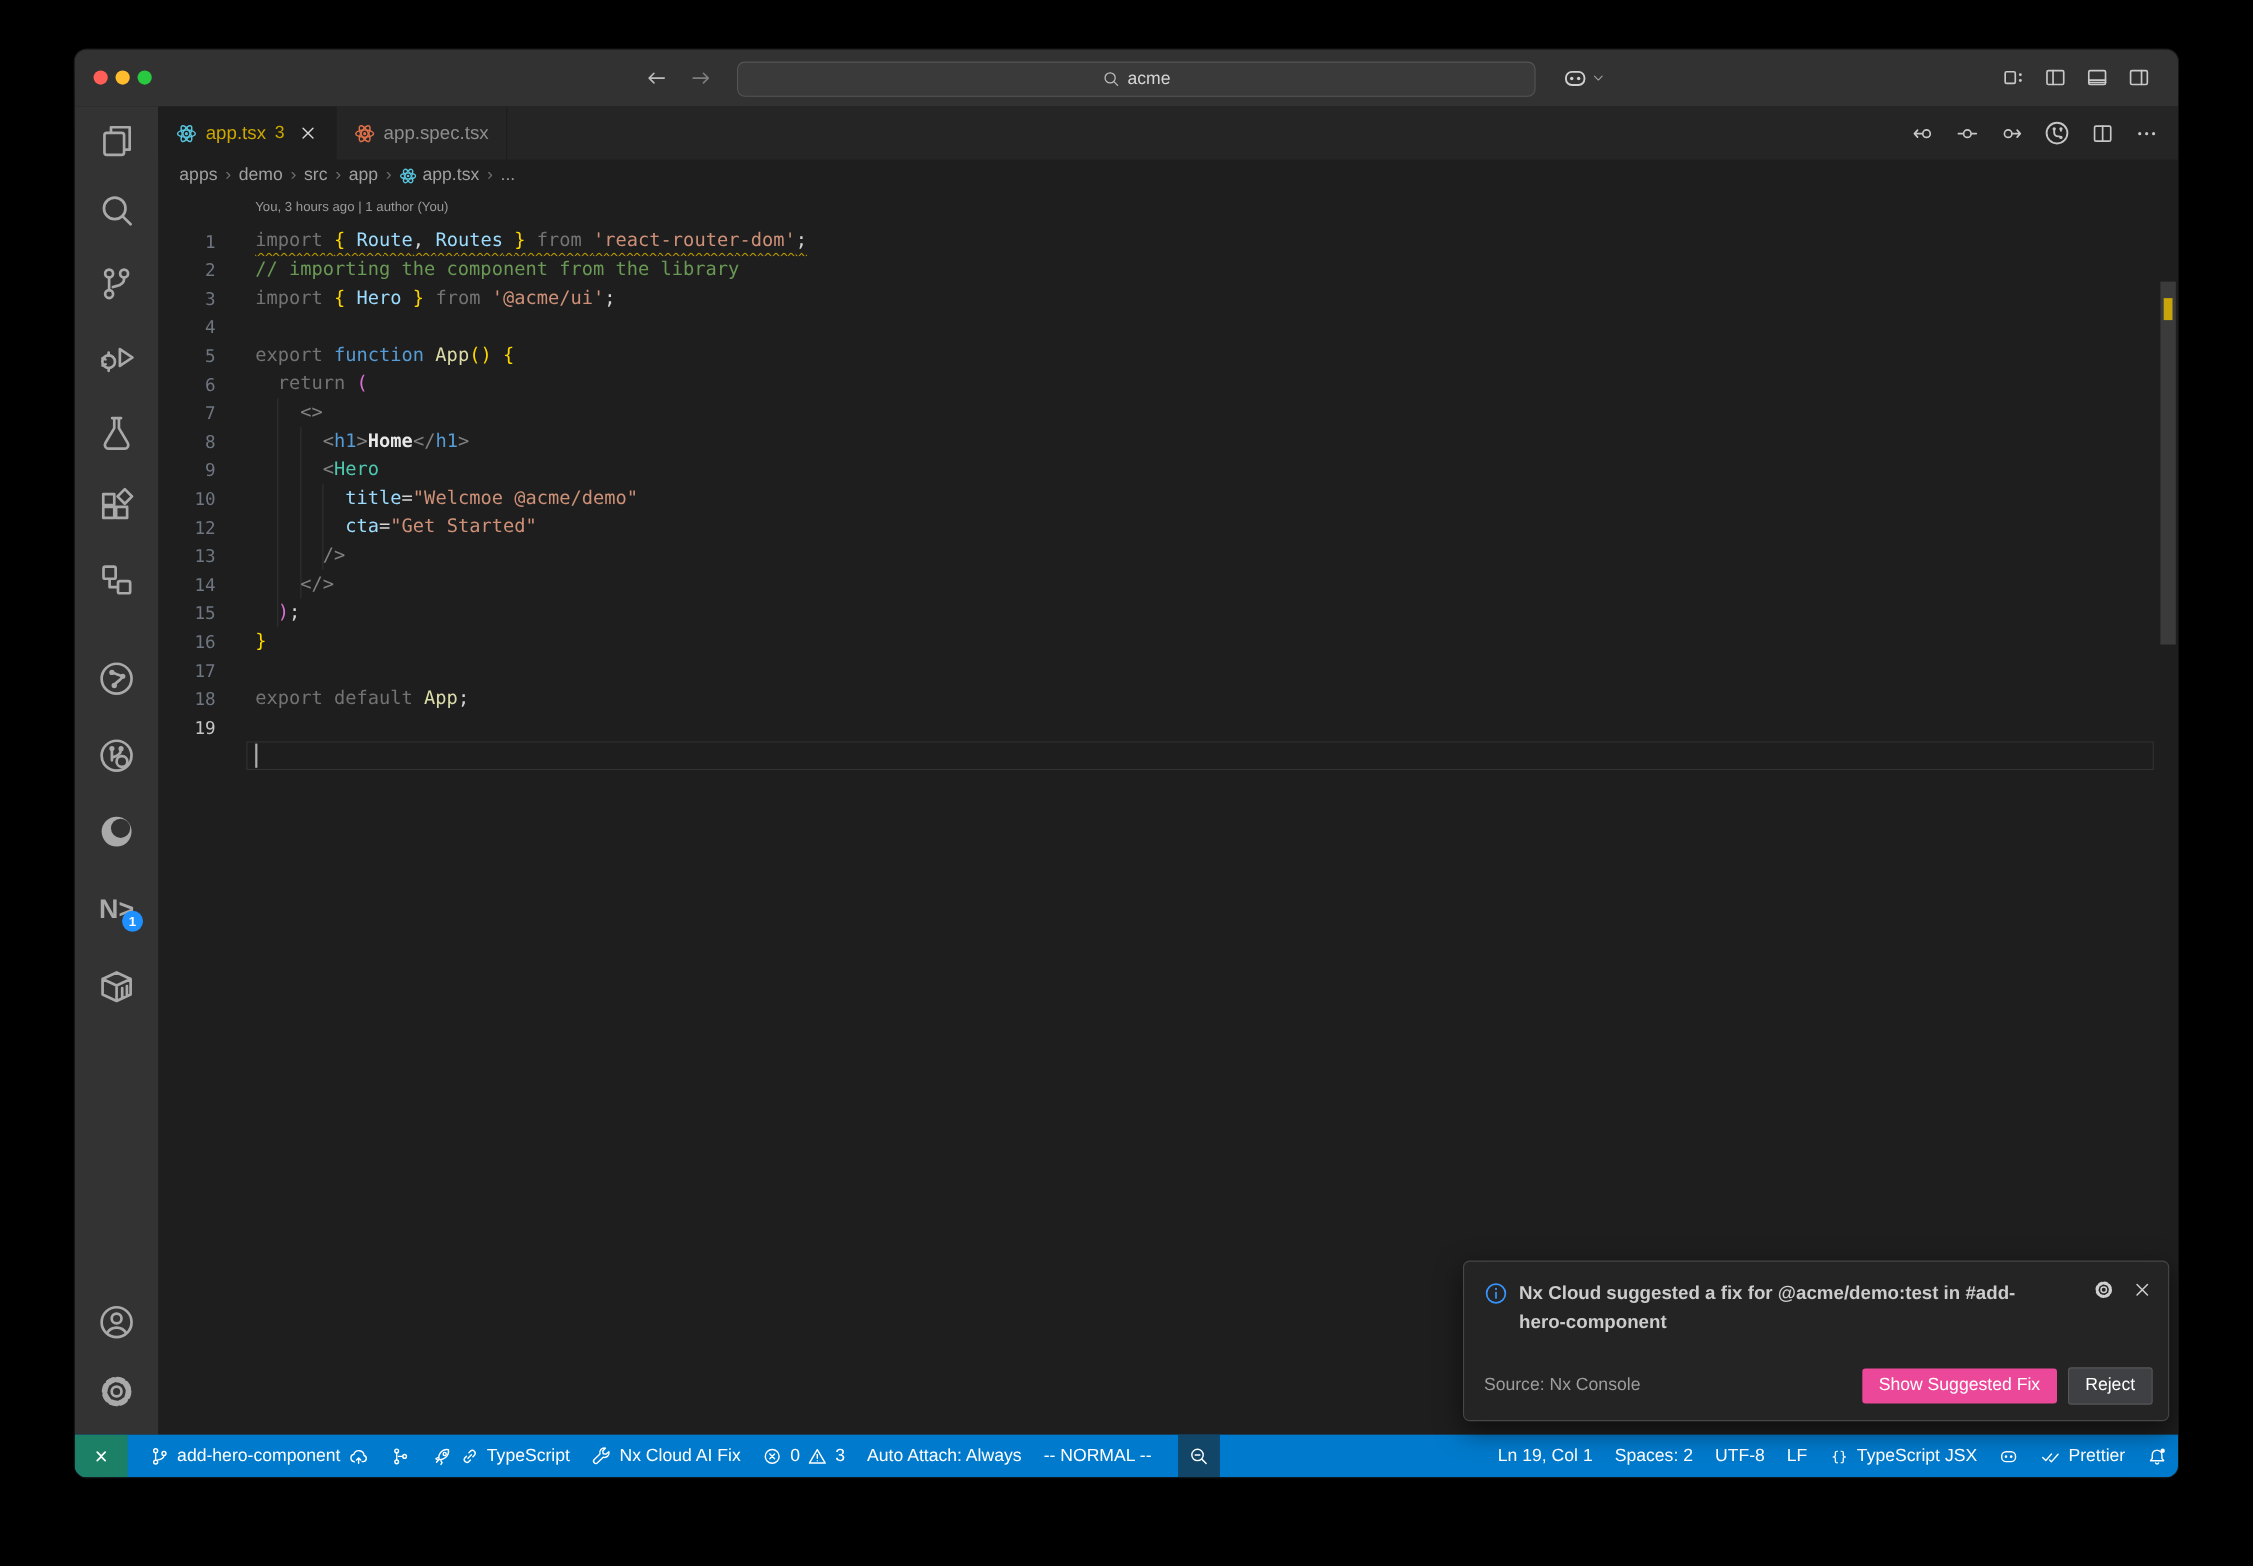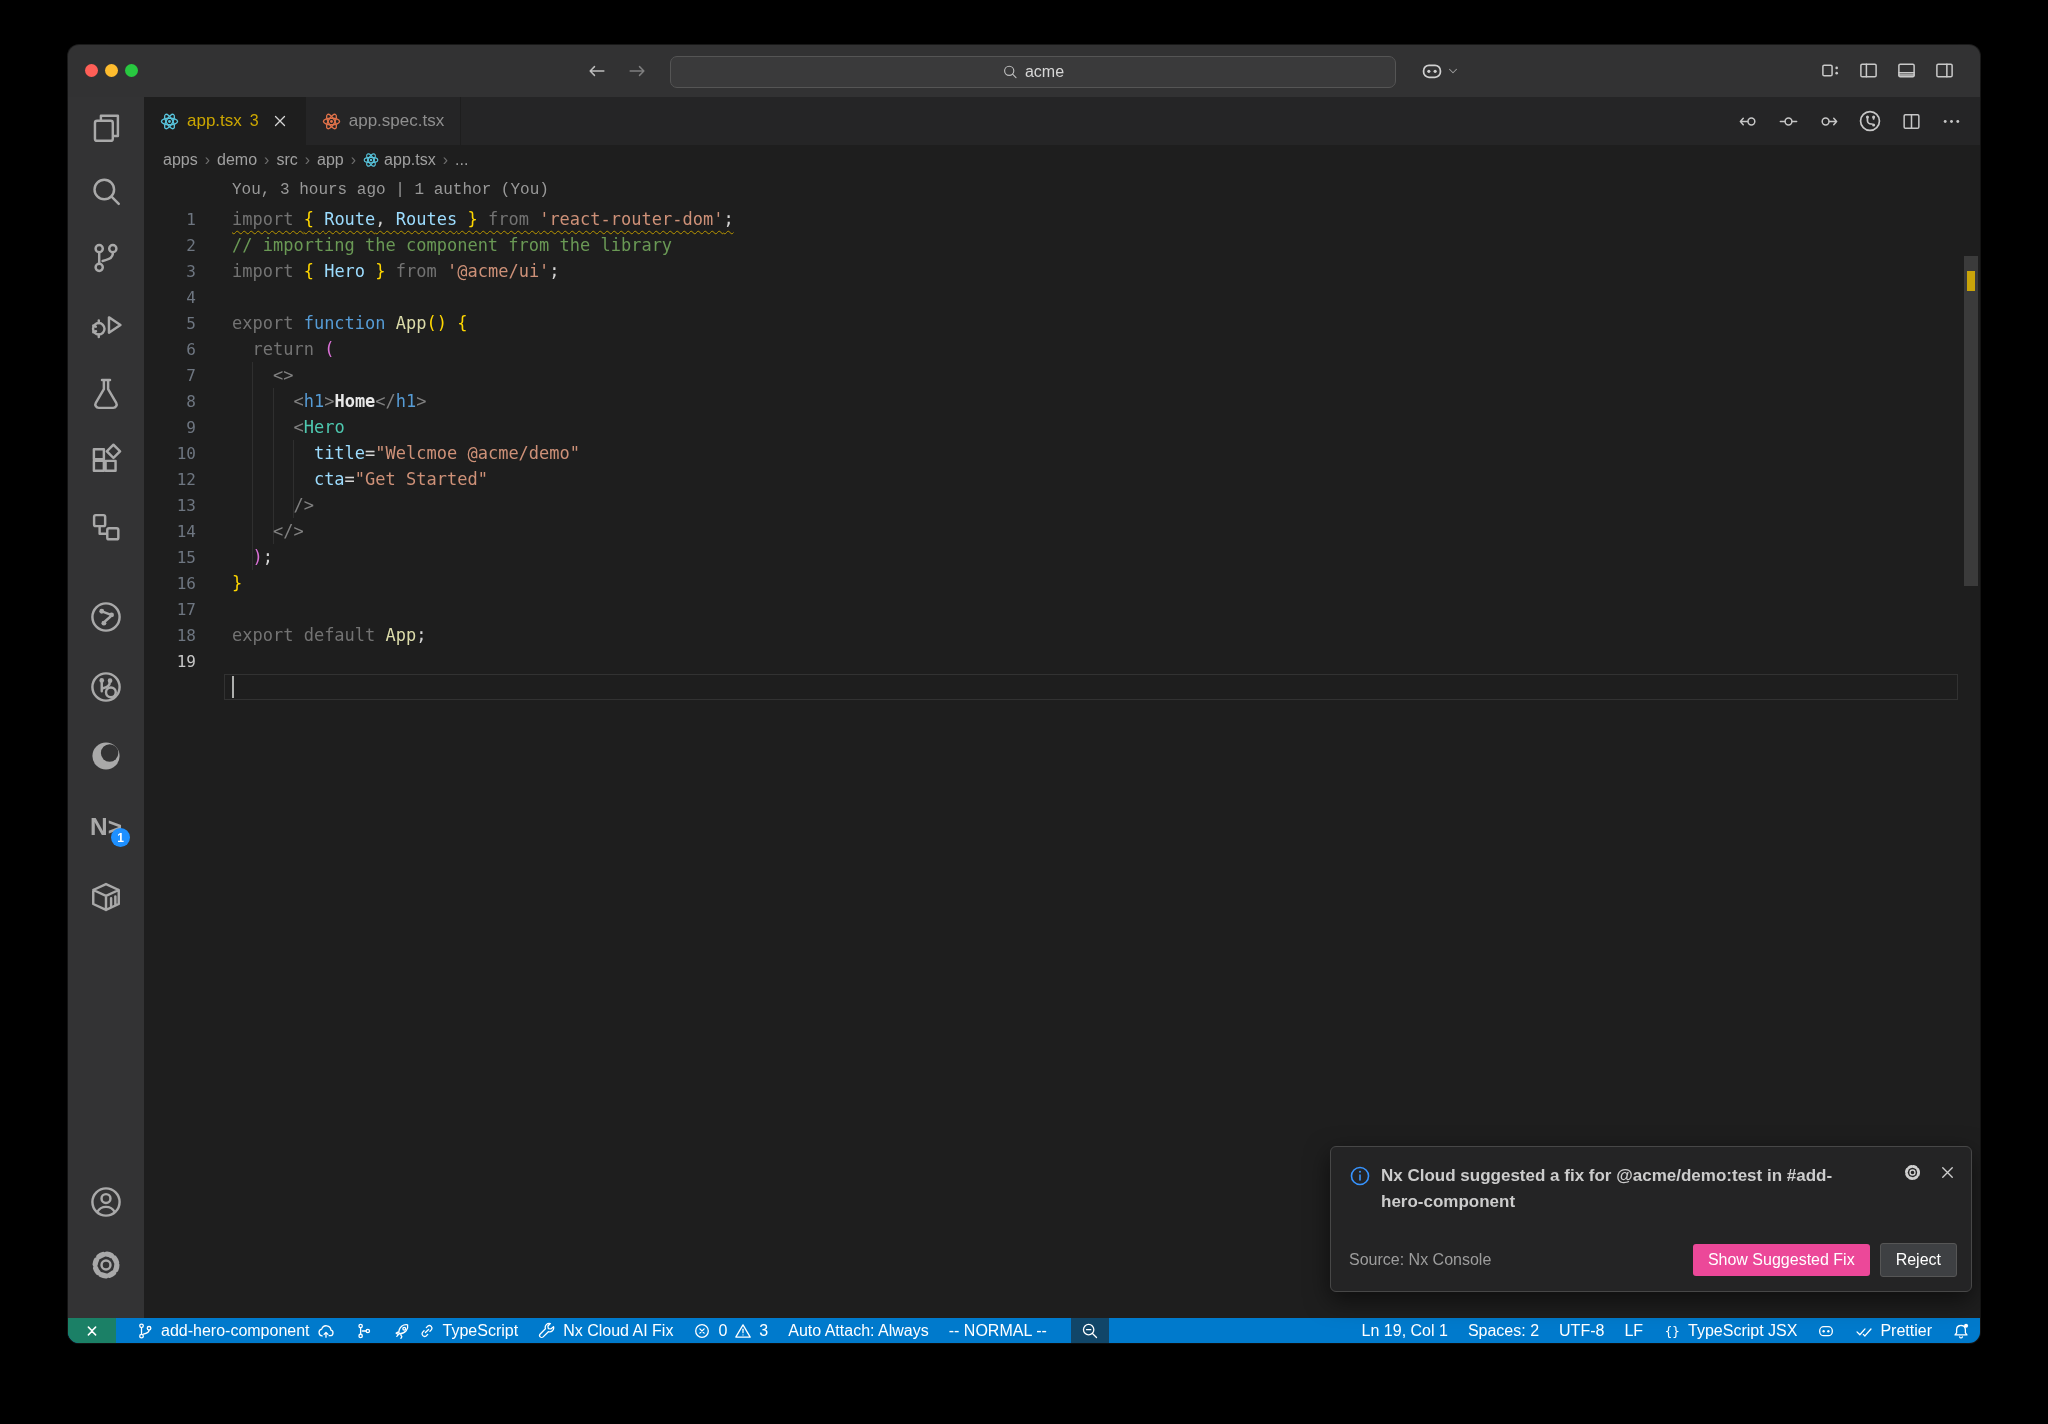--- a/index.html
+++ b/index.html
@@ -41,22 +41,22 @@
   .tab .closex{width:18px;height:18px;color:#d7d7d7;margin-left:4px;}
   .editor-actions{position:absolute;right:18px;top:0;height:48px;display:flex;align-items:center;gap:19px;}
   .editor-actions .ic{width:21px;height:21px;color:#c6c6c6;}
   .breadcrumbs{height:30px;display:flex;align-items:center;padding-left:19px;font-size:16px;color:#a0a0a0;gap:7px;}
   .breadcrumbs .sep{color:#6d6d6d;}
   .crumb{display:flex;align-items:center;gap:5px;cursor:pointer;}
   .crumb .ic{width:16px;height:16px;}
   
   .codearea{position:absolute;left:0;right:0;top:78px;bottom:0;
             font-family:"DejaVu Sans Mono",monospace;font-size:17px;}
-  .codelens{position:absolute;left:88px;top:6px;font-family:Liberation Mono, monospace;
-            font-size:16px;color:#999;cursor:pointer;}
+  .codelens{position:absolute;left:88px;top:6px;font-family:Liberation Sans, sans-serif;
+            font-size:12px;color:#999;cursor:pointer;}
   .code-rows{position:absolute;left:0;right:0;top:31px;}
   .crow{height:26px;display:flex;align-items:center;}
   .lnum{width:52px;text-align:right;color:#6e7681;flex:0 0 auto;font-size:16px;}
   .crow.cur .lnum{color:#c6c6c6;}
   .ltext{margin-left:36px;white-space:pre;}
   .guide{position:absolute;width:1px;background:rgba(255,255,255,.08);}
   .curline{position:absolute;left:80px;right:22px;height:26px;top:499px;
            border:1px solid rgba(255,255,255,.09);box-sizing:border-box;}
   .cursor{position:absolute;left:88px;top:501px;width:2px;height:22px;background:#aeafad;}
   .squig{text-decoration:underline wavy #b89500;text-decoration-thickness:1px;text-underline-offset:5px;}
@@ -77,21 +77,21 @@
   .toast-msg{max-width:452px;line-height:1.5;font-weight:bold;}
   .toast-acts{position:absolute;right:14px;top:16px;display:flex;gap:16px;}
   .toast-acts .ic{width:19px;height:19px;color:#cfcfcf;cursor:pointer;}
   .toast-foot{position:absolute;left:18px;right:14px;bottom:14px;display:flex;align-items:center;}
   .toast-src{color:#9d9d9d;font-size:16px;flex:1;}
   .btn{font-size:16px;border-radius:3px;padding:7px 15px;cursor:pointer;border:none;color:#fff;
        font-family:inherit;}
   .btn.primary{background:#ec4899;margin-right:10px;}
   .btn.secondary{background:#3e4043;border:1px solid #565656;}
   
-  .statusbar{height:25px;background:#007acc;display:flex;align-items:stretch;
+  .statusbar{height:39px;background:#007acc;display:flex;align-items:stretch;
              font-size:16px;color:#fff;flex:0 0 auto;overflow:hidden;}
   .sb-left{display:flex;align-items:stretch;flex:1;min-width:0;}
   .sb-right{display:flex;align-items:stretch;}
   .sbitem{display:flex;align-items:center;gap:7px;padding:0 10px;cursor:pointer;white-space:nowrap;}
   .sbitem .ic{width:18px;height:18px;}
   .sbitem.variant-remote{background:#1b8066;padding:0 15px;margin-right:10px;}
   .sbitem.variant-dark{background:#114668;margin-left:14px;}
   .ic{display:inline-block;}
   .ic svg{width:100%;height:100%;display:block;}
 </style>

